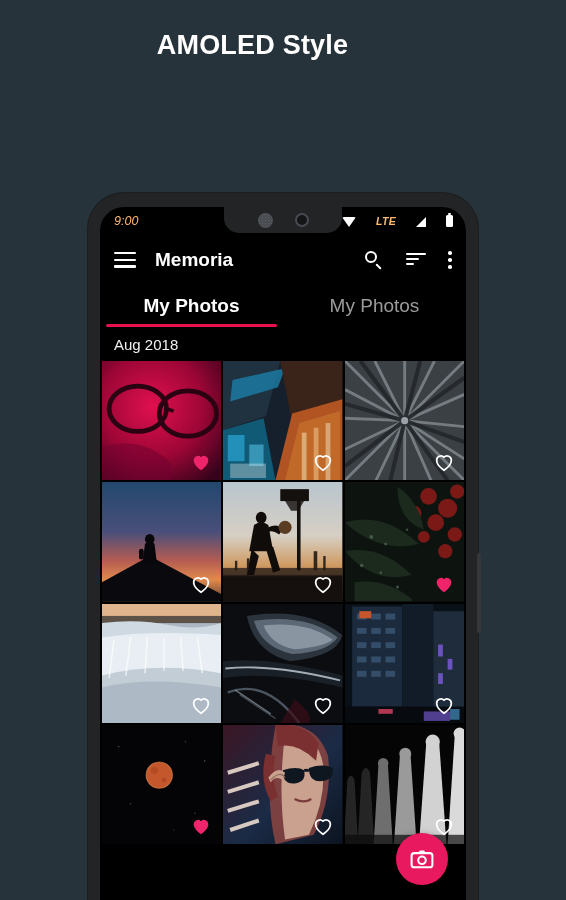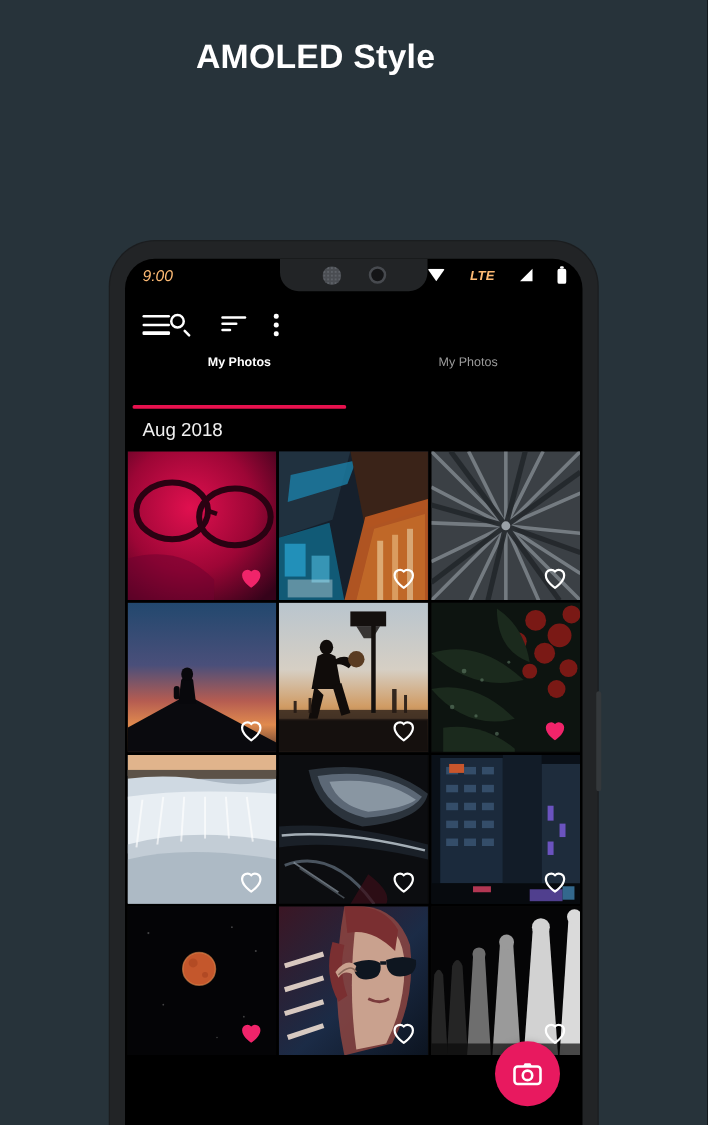--- a/index.html
+++ b/index.html
@@ -119,21 +119,21 @@
     align-items: center;
     justify-content: space-between;
     padding: 0 13px 0 14px;
     color: #fdba74;
     font-size: 12.5px;
     z-index: 7;
     font-style: italic;
   }
   #status-right {
     display: flex;
-    align-items: flex-start;
+    align-items: flex-end;
     gap: 20px;
   }
   .ico-wifi {
     width: 0; height: 0;
     border-left: 7px solid transparent;
     border-right: 7px solid transparent;
     border-top: 10px solid #ffffff;
     border-radius: 2px;
   }
   .lte-text { font-size: 10.5px; font-weight: bold; letter-spacing: .3px; }
@@ -213,22 +213,23 @@
 
   
   #tabs {
     display: flex;
     height: 42px;
     align-items: stretch;
   }
   .tab {
     flex: 1;
     display: flex;
+    align-items: center;
     justify-content: center;
-    font-size: 10px;
+    font-size: 19px;
     color: #9b9b9b;
     position: relative;
     cursor: pointer;
   }
   .tab.active { color: #ffffff; font-weight: bold; }
   .tab.active:after {
     content: "";
     position: absolute;
     left: 6px; right: 6px; bottom: 0;
     height: 2.6px;
@@ -320,20 +321,21 @@
         <div class="ico-battery"></div>
       </div>
     </div>
 
     <div id="appbar">
       <div class="ico-menu">
         <span></span>
           <span></span>
           <span></span>
       </div>
+      <div id="appbar-title">Memoria</div>
       <div class="appbar-actions">
         <div class="ico-search"></div>
         <div class="ico-sort">
           <span></span>
             <span></span>
             <span></span>
         </div>
         <div class="ico-more">
           <span></span>
             <span></span>

